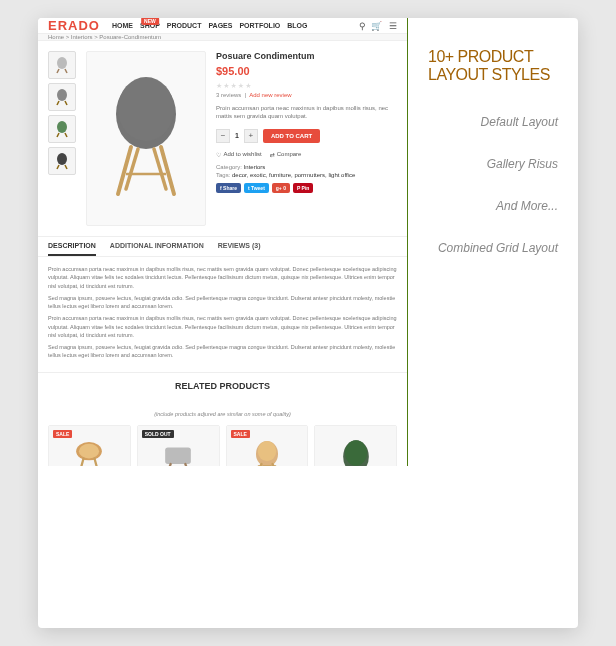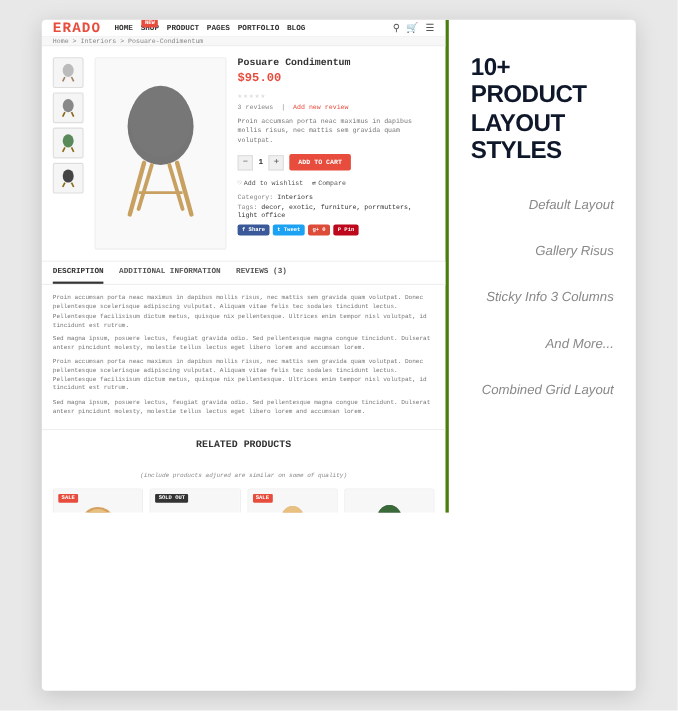--- a/index.html
+++ b/index.html
@@ -35,23 +35,22 @@
       flex-direction: row;
     }
 
     
     .browser-side {
       width: 370px;
       height: 448px;
       flex-shrink: 0;
       display: flex;
       flex-direction: column;
-      border-right: 3px solid #4d7c0f;
+      border-right: 1px solid #4d7c0f;
       overflow: hidden;
-      font-family: Liberation Mono, monospace;
     }
 
     
     .navbar {
       height: 32px;
       background: #fff;
       border-bottom: 1px solid #eee;
       display: flex;
       align-items: center;
       padding: 0 10px;
@@ -407,23 +406,23 @@
     
     .right-side {
       width: 170px;
       display: flex;
       flex-direction: column;
       align-items: flex-start;
       padding: 30px 20px;
       justify-content: flex-start;
     }
     .heading-large {
-      font-size: 22px;
-      font-weight: 700;
-      color: #0f172a;
+      font-size: 16px;
+      font-weight: 400;
+      color: #a16207;
       line-height: 1.15;
       margin-bottom: 30px;
       text-transform: uppercase;
       letter-spacing: -0.5px;
     }
     .layout-list {
       display: flex;
       flex-direction: column;
       gap: 28px;
       width: 100%;
@@ -656,20 +655,19 @@
       <div class="bottom-bar">
         <div class="scroll-top">▲</div>
       </div>
     </div>
 
     <div class="right-side">
       <div class="heading-large">10+ PRODUCT LAYOUT STYLES</div>
       <div class="layout-list">
         <div class="layout-item">Default Layout</div>
         <div class="layout-item">Gallery Risus</div>
-        <div class="layout-item">Sticky Info 3 Columns</div>
         <div class="layout-item">And More...</div>
         <div class="layout-item">Combined Grid Layout</div>
       </div>
     </div>
 
   </div>
 </div>
 
 </body></html>

